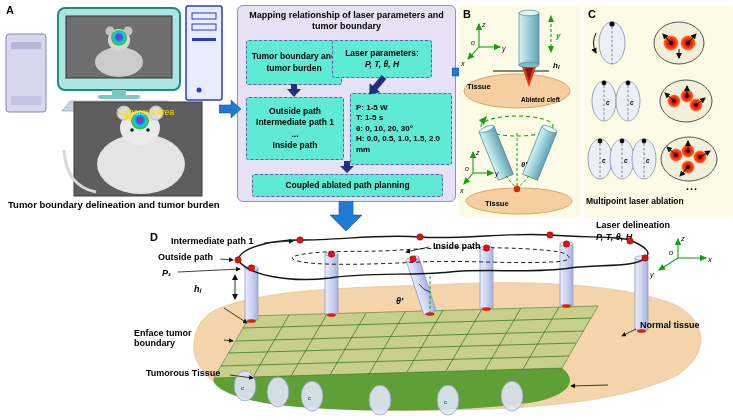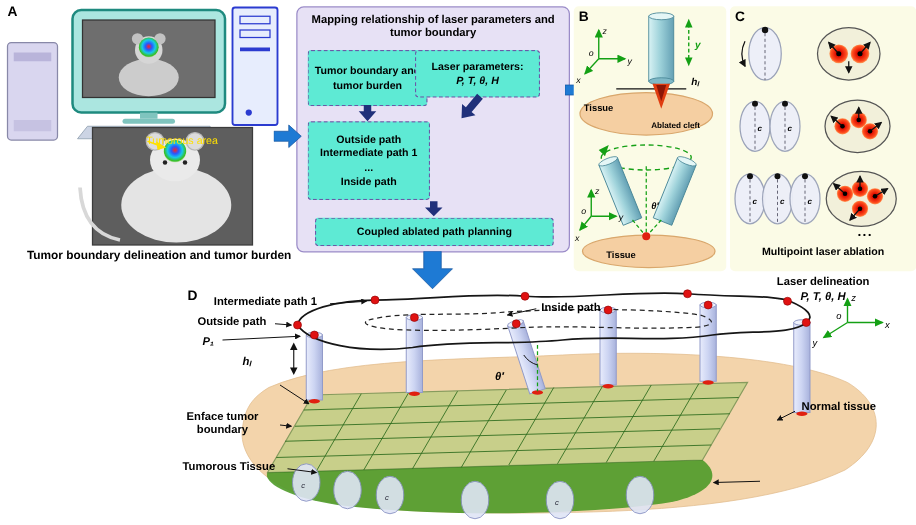--- a/index.html
+++ b/index.html
@@ -1,30 +1,30 @@
 <!DOCTYPE html>
 <html><head>
 <meta charset="utf-8">
 <style>
   * { margin:0; padding:0; box-sizing:border-box; }
   body { background:#fff; }
   #figure { position:relative; width:733px; height:420px; background:#ffffff;
             font-family:"Liberation Sans", sans-serif; overflow:hidden; color:#000; }
   .abs { position:absolute; }
   .panel-tag { font-weight:bold; font-size:11px; color:#000; }
-  .caption { font-weight:bold; font-size:9.5px; text-align:right; line-height:1.2; }
+  .caption { font-weight:bold; font-size:9.5px; text-align:left; line-height:1.2; }
   .flow { background:#e7e1f5; border:1px solid #9b8cc8; border-radius:6px; }
   .fc-title { font-weight:bold; font-size:9px; text-align:center; line-height:1.25; padding:4px 8px 0; }
   .fc-box { position:absolute; background:#5eead4; border:1.4px dashed #6b59a8; border-radius:3px;
             display:flex; flex-direction:column; align-items:center; justify-content:center;
             font-weight:bold; font-size:8.5px; text-align:center; line-height:1.3; padding:2px; }
   .fc-box.left-align { align-items:flex-start; text-align:left; padding-left:5px; font-size:8px; }
   .dlabel { position:absolute; font-weight:bold; font-size:9px; line-height:1.15; }
   .math { font-style:italic; }
-  .center { text-align:center; }
+  .center { }
   svg text { font-family:"Liberation Sans", sans-serif; }
 </style>
 </head>
 <body>
 
 <div id="figure">
 
   <svg class="abs" style="left:0;top:0" width="235" height="200">
     <defs>
       <radialGradient id="gBlobA" cx="50%" cy="45%" r="55%">
@@ -82,20 +82,26 @@
     <div class="fc-box" style="left:8px;top:34px;width:96px;height:45px">Tumor boundary and tumor burden</div>
     <div class="fc-box" style="left:94px;top:34px;width:100px;height:38px">
       <span>Laser parameters:</span>
       <span class="math">P, T, θ, H</span>
     </div>
     <div class="fc-box" style="left:8px;top:91px;width:98px;height:63px">
       <span>Outside path</span>
       <span>Intermediate path 1</span>
       <span>...</span>
       <span>Inside path</span>
+    </div>
+    <div class="fc-box left-align" style="left:112px;top:87px;width:102px;height:72px">
+      <span>P: 1-5 W</span>
+      <span>T: 1-5 s</span>
+      <span>θ: 0, 10, 20, 30°</span>
+      <span>H: 0.0, 0.5, 1.0, 1.5, 2.0 mm</span>
     </div>
     <div class="fc-box" style="left:14px;top:168px;width:191px;height:23px">Coupled ablated path planning</div>
     <svg class="abs" style="left:0;top:0;pointer-events:none" width="219" height="197">
       <g fill="#20307a">
         <polygon transform="translate(56,78)" points="-3,0 3,0 3,5 7,5 0,13 -7,5 -3,5"></polygon>
         <polygon transform="translate(146,71) rotate(40)" points="-3,0 3,0 3,14 7,14 0,23 -7,14 -3,14"></polygon>
         <polygon transform="translate(109,155)" points="-3,0 3,0 3,5 7,5 0,12 -7,5 -3,5"></polygon>
       </g>
     </svg>
   </div>

